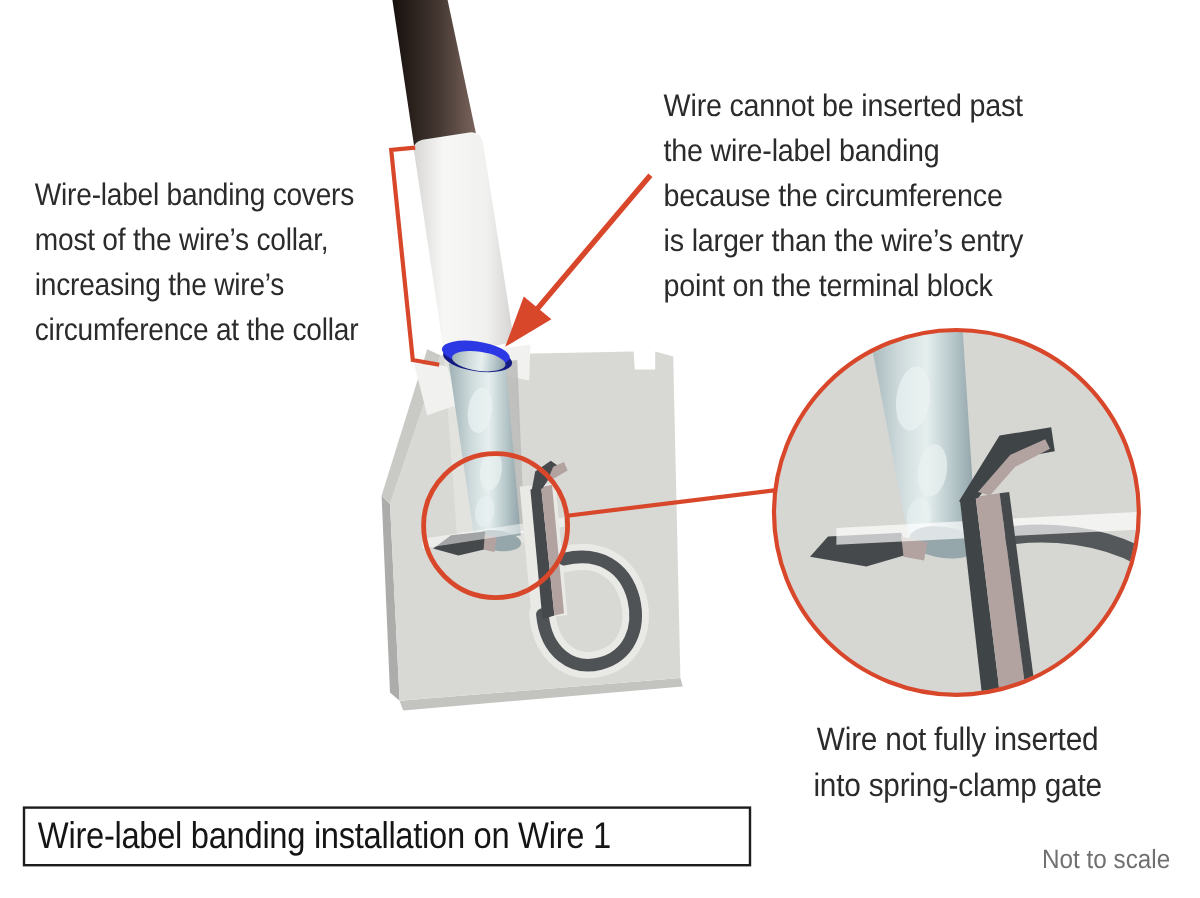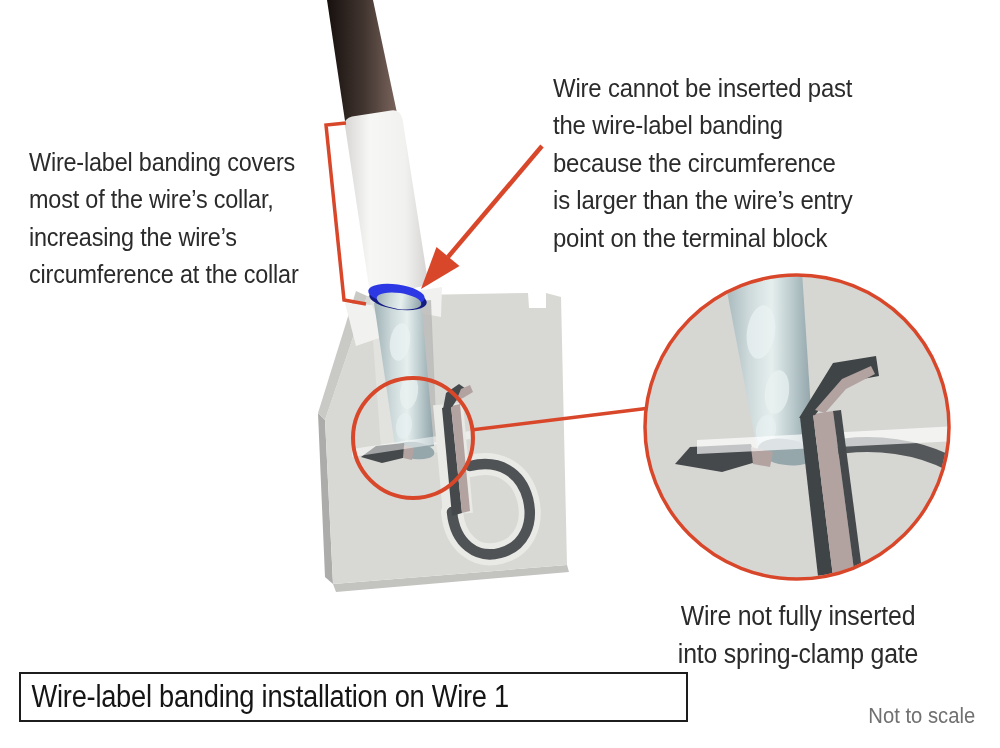--- a/index.html
+++ b/index.html
@@ -19,21 +19,21 @@
   .right-note{
     left:553px;top:70px;font-size:26px;line-height:37.4px;
     transform:scaleX(0.92);transform-origin:0 0;
   }
   .inset-caption{
     left:617px;top:597px;width:362px;text-align:center;
     font-size:27px;line-height:38px;
     transform:scaleX(0.92);transform-origin:50% 0;
   }
   .title-box{
-    position:absolute;left:19px;top:672px;width:669px;height:50px;
+    position:absolute;left:19px;top:672px;width:607px;height:50px;
     border:2px solid #1d1d1d;background:#ffffff;box-sizing:border-box;
     display:flex;align-items:center;
   }
   .title-box span{
     display:inline-block;padding-left:12px;font-size:31px;color:#151515;
     letter-spacing:-0.3px;white-space:nowrap;
     transform:scaleX(0.88);transform-origin:0 50%;
   }
   .scale-note{
     position:absolute;right:25px;top:703px;font-size:22px;color:#707070;

